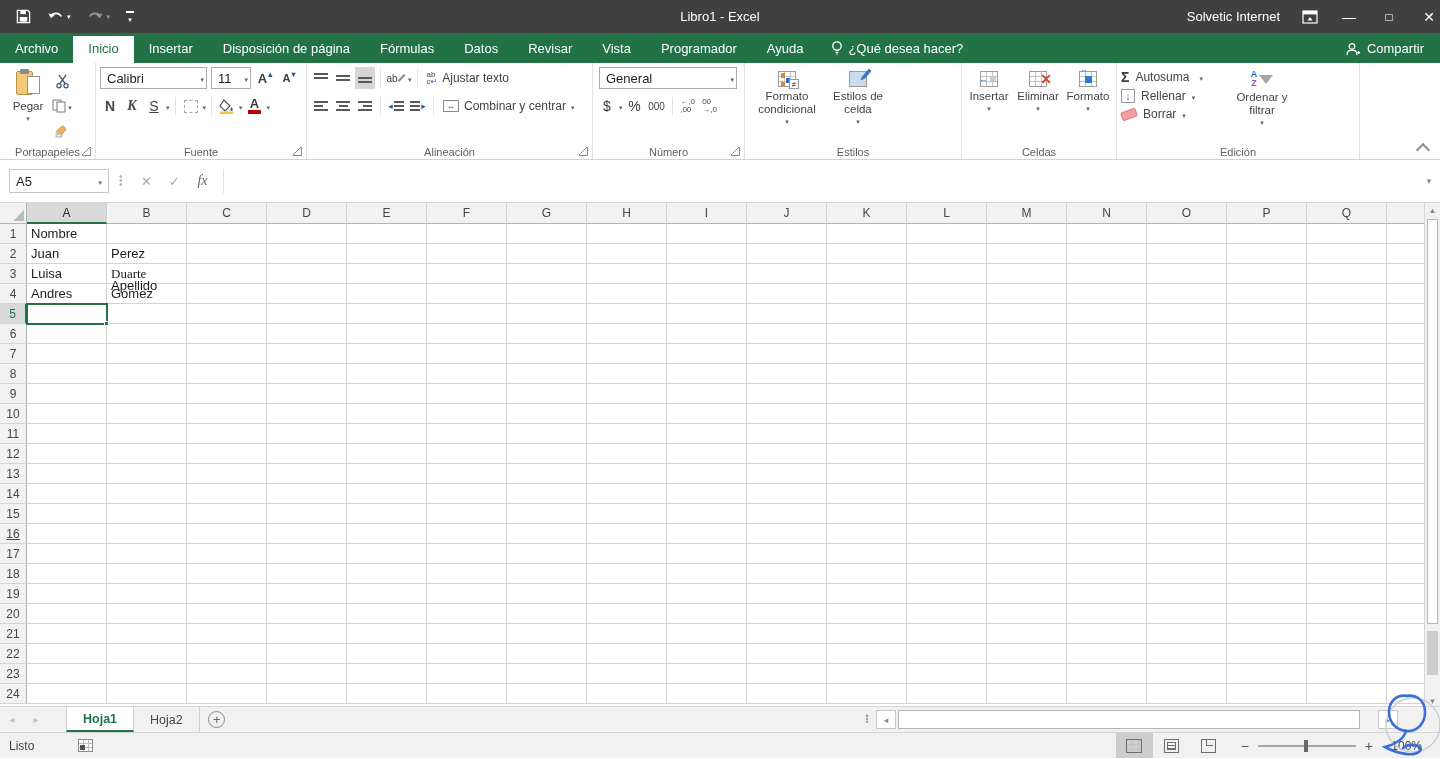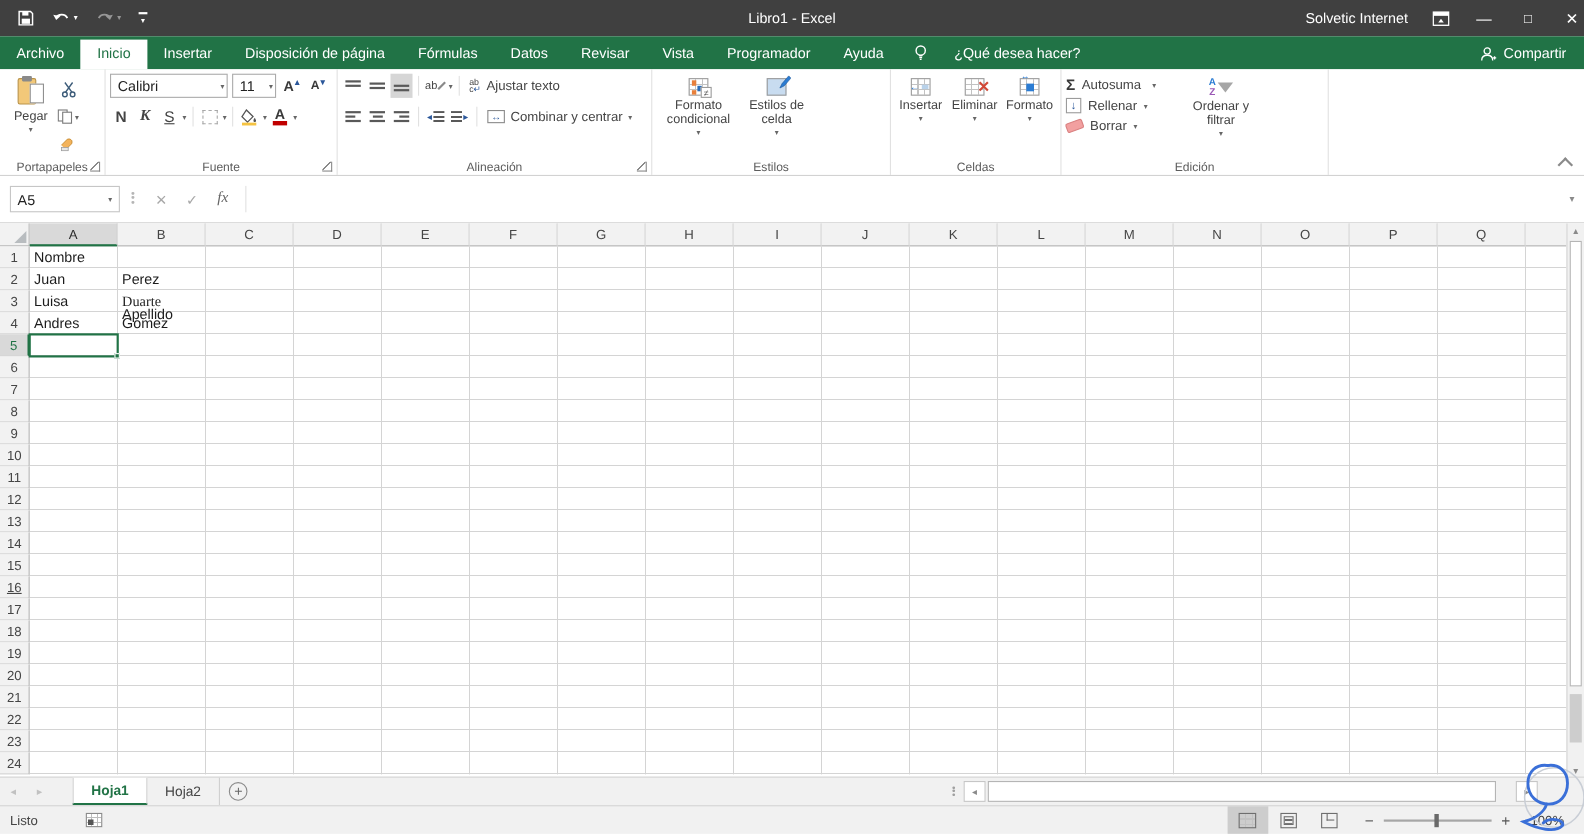--- a/index.html
+++ b/index.html
@@ -14,21 +14,21 @@
   .tb-title{position:absolute;left:0;right:0;top:0;height:33px;display:flex;align-items:center;justify-content:center;font-size:13px}
   .tb-right{margin-left:auto;display:flex;align-items:center;gap:22px;padding-right:2px;z-index:2;font-size:13px}
   .winbtn{font-size:14px;width:18px;text-align:center}
   .caret{font-size:7px;color:#fff;line-height:1}
 
   
   .tabbar{height:30px;background:#217346;display:flex;align-items:flex-end;color:#fff;position:relative}
   .tabs{display:flex;align-items:flex-end}
   .tab{padding:5px 15px 7px;font-size:13px;white-space:nowrap;cursor:default}
   .tab.active{background:#fff;color:#217346}
-  .tellme{display:flex;align-items:center;gap:23px;padding:0 12px 7px;font-size:13px}
+  .tellme{display:flex;align-items:center;gap:4px;padding:0 12px 7px;font-size:13px}
   .share{margin-left:auto;display:flex;align-items:center;gap:6px;padding:0 16px 7px;font-size:13px}
 
   
   .ribbon{height:97px;background:#fff;border-bottom:1px solid #d2d2d2;display:flex;position:relative}
   .rgroup{position:relative;border-right:1px solid #e1e1e1;padding:4px 4px 15px}
   .glabel{position:absolute;bottom:1px;left:0;right:0;text-align:center;font-size:11px;color:#5d5d5d;white-space:nowrap}
   .launch{position:absolute;bottom:3px;right:4px;width:9px;height:9px;border-right:1px solid #8a8a8a;border-bottom:1px solid #8a8a8a;
           background:linear-gradient(135deg,transparent 45%,#8a8a8a 45% 55%,transparent 55%)}
   .bigbtn{display:flex;flex-direction:column;align-items:center;justify-content:flex-start;font-size:11.5px;color:#444;text-align:center;cursor:default}
   .bigbtn .lbl{line-height:13px;margin-top:3px;white-space:pre-line}
@@ -322,20 +322,39 @@
       <span class="sbtn" style="width:auto;padding:0 4px;gap:5px;font-size:12px;color:#444">
         <span style="width:16px;height:12px;border:1px solid #8a8a8a;display:flex;align-items:center;justify-content:center;color:#2b579a;font-size:9px">↔</span>
         <span>Combinar y centrar</span>
         <span class="arrdn">▾</span>
       </span>
     </div>
     <span class="glabel">Alineación</span>
     <span class="launch"></span>
   </div>
 
+  <div class="rgroup" style="width:152px">
+    <div class="combo" style="width:138px;margin-left:2px">
+      <span>General</span>
+        <span class="arrdn">▾</span>
+    </div>
+    <div class="rrow" style="margin-top:6px">
+      <span class="sbtn" style="font-size:14px;color:#3a3a3a">$</span>
+      <span class="arrdn">▾</span>
+      <span class="sbtn" style="font-size:14px;color:#3a3a3a">%</span>
+      <span class="sbtn mini">000</span>
+      <span class="vsep"></span>
+      <span class="sbtn mini" style="font-size:8px;line-height:8px;white-space:pre;color:#444">←,0
+,00</span>
+      <span class="sbtn mini" style="font-size:8px;line-height:8px;white-space:pre;color:#444">00
+→,0</span>
+    </div>
+    <span class="glabel">Número</span>
+    <span class="launch"></span>
+  </div>
 
   <div class="rgroup" style="width:217px;display:flex;gap:2px">
     <div class="bigbtn" style="width:76px">
       <span class="mgrid" style="margin-top:4px">
         <span style="position:absolute;left:2px;top:1px;width:4px;height:5px;background:#e8803c"></span>
         <span style="position:absolute;left:7px;top:6px;width:4px;height:5px;background:#2b6cb8"></span>
         <span style="position:absolute;left:2px;top:10px;width:4px;height:4px;background:#e8803c"></span>
         <span style="position:absolute;right:-4px;bottom:-3px;width:10px;height:10px;background:#fff;border:1px solid #9b9b9b;font-size:8px;line-height:9px;text-align:center;color:#444">≠</span>
       </span>
       <span class="lbl">Formato

